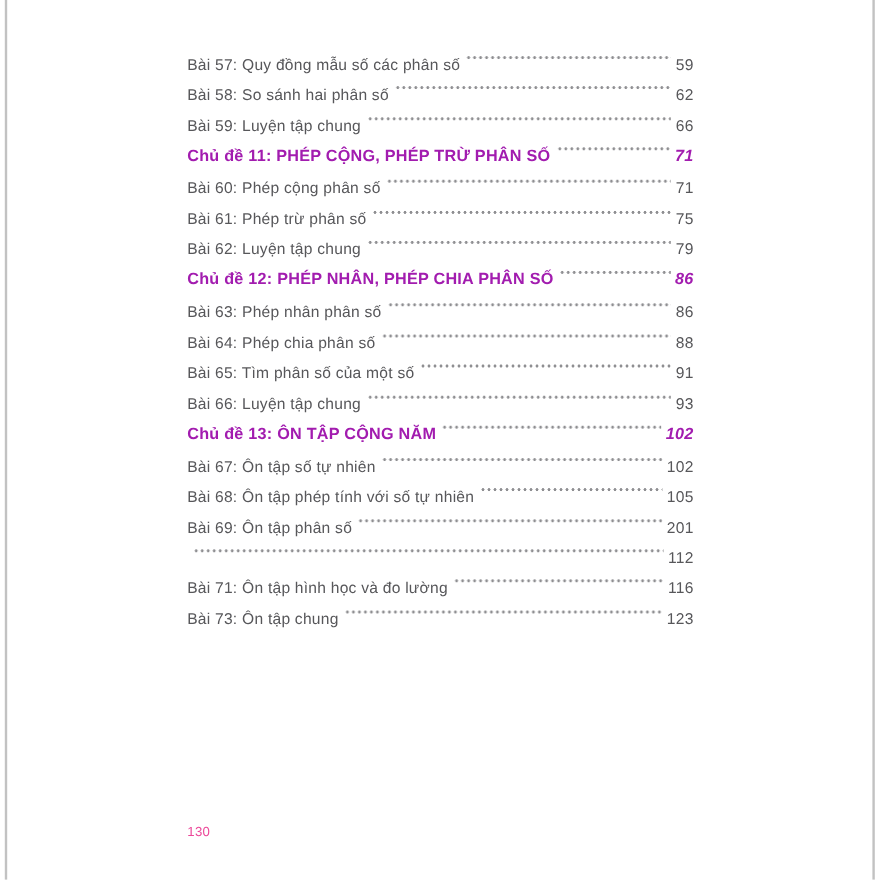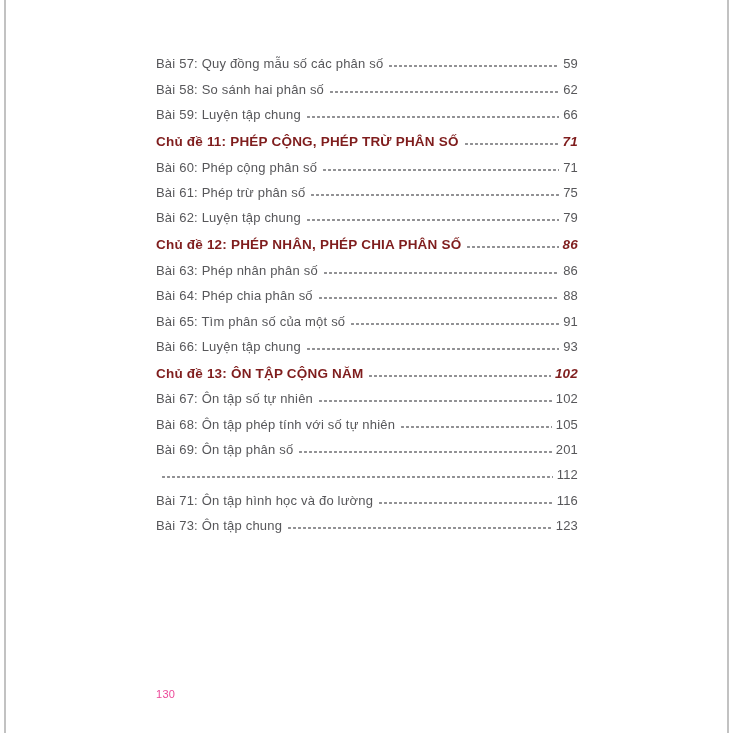--- a/index.html
+++ b/index.html
@@ -29,30 +29,30 @@
   .page-edge.left  { left: 4px; }
   .page-edge.right { right: 4px; }
   .toc {
     position: absolute;
     left: 156px;
     right: 155px;
     top: 46px;
   }
   .toc-row {
     display: flex;
-    align-items: flex-end;
+    align-items: flex-start;
     height: 25.4px;
     font-size: 13px;
     color: #57575a;
     letter-spacing: 0.2px;
     white-space: nowrap;
   }
   .toc-row.chapter {
     font-weight: bold;
-    color: #7f1d1d;
+    color: #a21caf;
     font-size: 13.5px;
     height: 27px;
   }
   .toc-label {
     flex: 0 0 auto;
   }
   .toc-leader {
     flex: 1 1 auto;
     height: 4px;
     margin: 0 4px 3px 5px;

